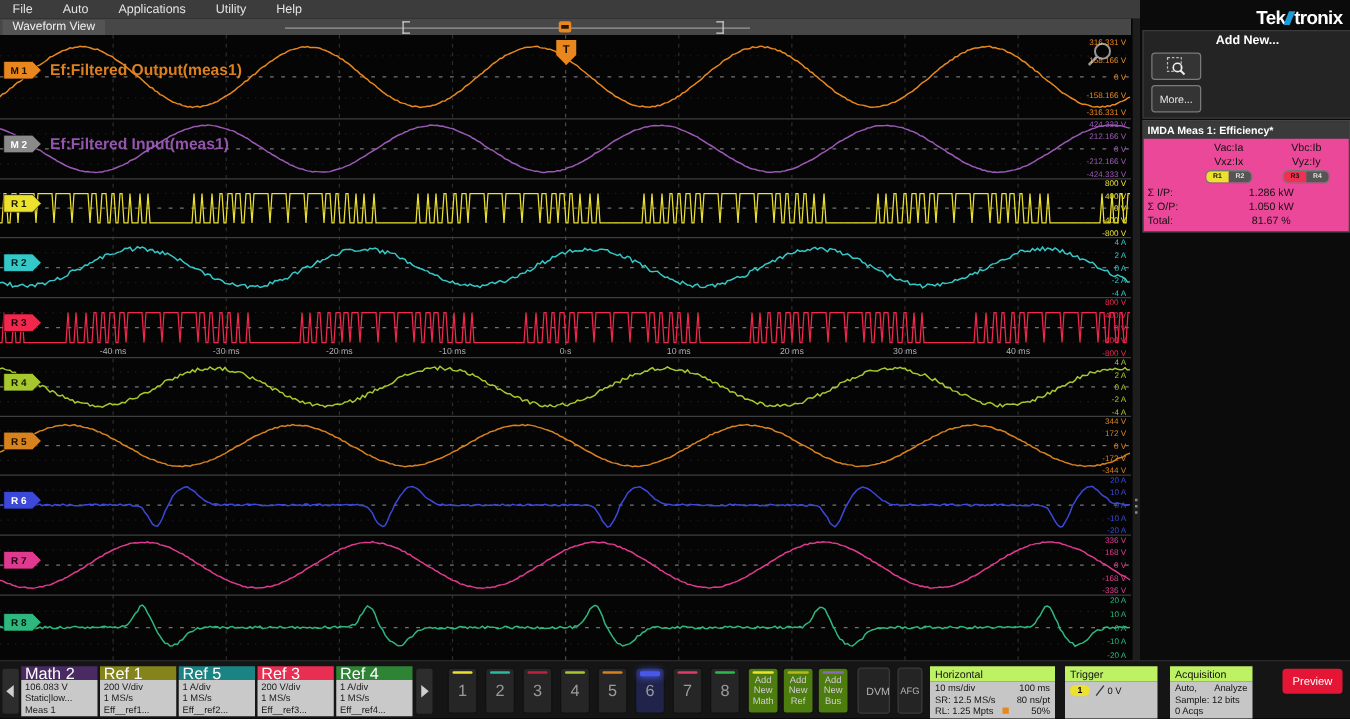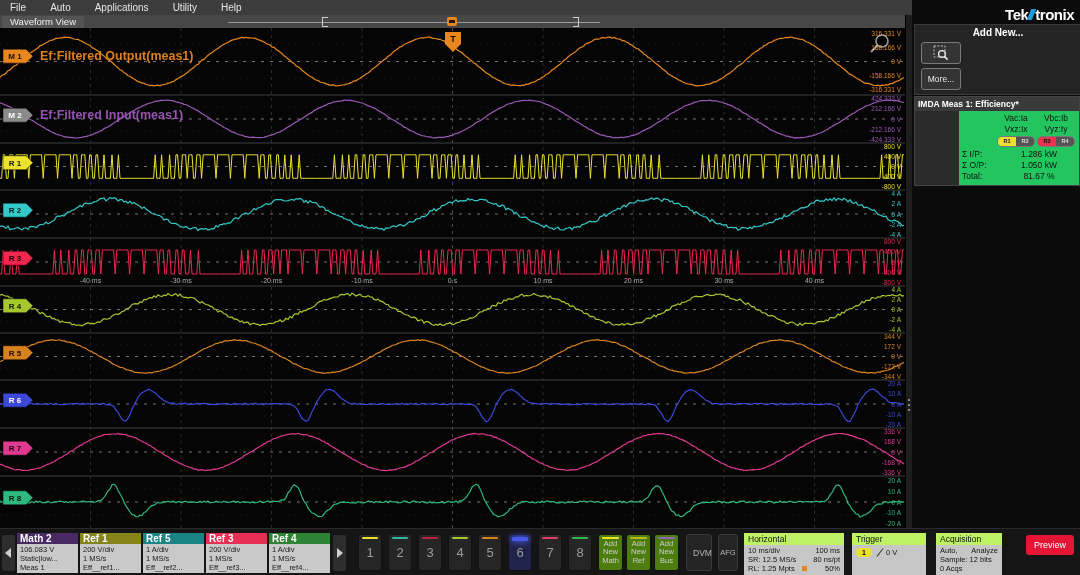--- a/index.html
+++ b/index.html
@@ -33,36 +33,36 @@
   .addnew-grid{display:flex;}
   .addnew-left{flex:1;border-right:1px solid #4a4a4a;padding-right:2px;}
   .arow{display:flex;}
   .abtn{flex:1;margin:2px;background:#343434;border:1px solid #7a7a7a;border-radius:3px;color:#e8e8e8;
         font-size:8.5px;line-height:1.05;min-height:22px;display:flex;align-items:center;justify-content:center;
         text-align:center;padding:1px;font-family:inherit;}
   .addnew-right{width:44px;display:flex;flex-direction:column;padding-left:2px;}
   .iconbtn svg{display:block;}
   .results{position:absolute;left:2px;top:96px;width:164px;background:#2a2a2a;border:1px solid #444;}
   .results-title{background:#3a3a3a;color:#fff;font-size:8.5px;font-weight:bold;padding:2px 3px;}
-  .results-body{background:#22c55e;color:#111;font-size:8.5px;padding:2px 3px 4px 3px;margin-left:44px;}
+  .results-body{background:#ec4899;color:#111;font-size:8.5px;padding:2px 3px 4px 3px;}
   .rcols{display:grid;grid-template-columns:34px 1fr 1fr;row-gap:1px;}
   .rcols .cell{text-align:center;}
   .pillpair{display:flex;width:36px;height:9px;border-radius:5px;overflow:hidden;margin:1px auto;border:1px solid #777;}
   .pillpair .ph{flex:1;font-size:5.5px;line-height:9px;text-align:center;font-weight:bold;}
   .rrow{display:grid;grid-template-columns:40px 1fr;margin-top:1px;}
   .rrow .rval{text-align:center;}
   
   .bottombar{position:absolute;left:0;top:528px;width:1080px;height:47px;background:#151515;border-top:1px solid #2a2a2a;box-sizing:border-box;}
   .scrollbtn{position:absolute;top:6px;width:13px;height:36px;background:#2d2d2d;border:none;border-radius:2px;}
   .scrollbtn:after{content:"";position:absolute;top:13px;border-top:5px solid transparent;border-bottom:5px solid transparent;}
   #scroll-left{left:2px;}  #scroll-left:after{left:3px;border-right:6px solid #cfcfcf;}
   #scroll-right{left:333px;} #scroll-right:after{left:4px;border-left:6px solid #cfcfcf;}
   #badge-strip{position:absolute;left:17px;top:4px;display:flex;gap:2px;}
   .wbadge{width:61px;}
-  .wbadge .bh{height:11px;font-size:10px;font-weight:bold;color:#fff;padding-left:3px;line-height:11px;
+  .wbadge .bh{height:11px;font-size:13px;font-weight:normal;color:#fff;padding-left:3px;line-height:11px;
               white-space:nowrap;overflow:hidden;}
   .wbadge .bb{background:#c9c9c9;color:#1a1a1a;font-size:7.5px;line-height:9px;padding:1px 3px;height:27px;
               white-space:nowrap;overflow:hidden;}
   #channel-strip{position:absolute;left:358px;top:5px;display:flex;gap:6px;}
   .chbtn{width:24px;height:37px;background:#262626;border:1px solid #111;border-radius:3px;position:relative;
          color:#9a9a9a;font-size:13px;display:flex;align-items:center;justify-content:center;font-family:inherit;}
   .chbtn .strip{position:absolute;left:3px;right:3px;top:2px;height:2px;border-radius:1px;}
   .chbtn.active{background:#20244a;}
   .chbtn.active .strip{height:4px;box-shadow:0 0 6px 1px rgba(80,100,255,.8);}
   #addbtn-strip{position:absolute;left:598px;top:5px;display:flex;gap:3px;}

